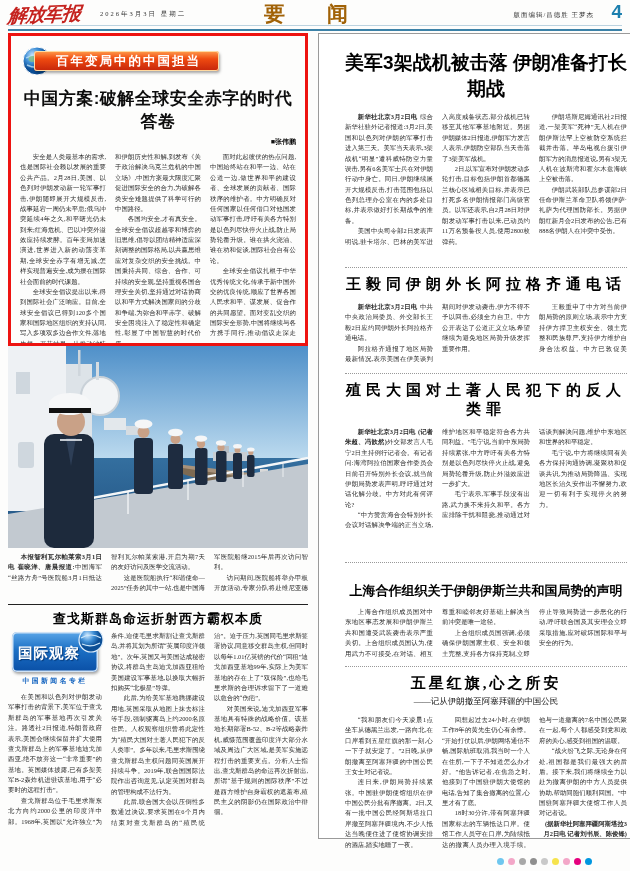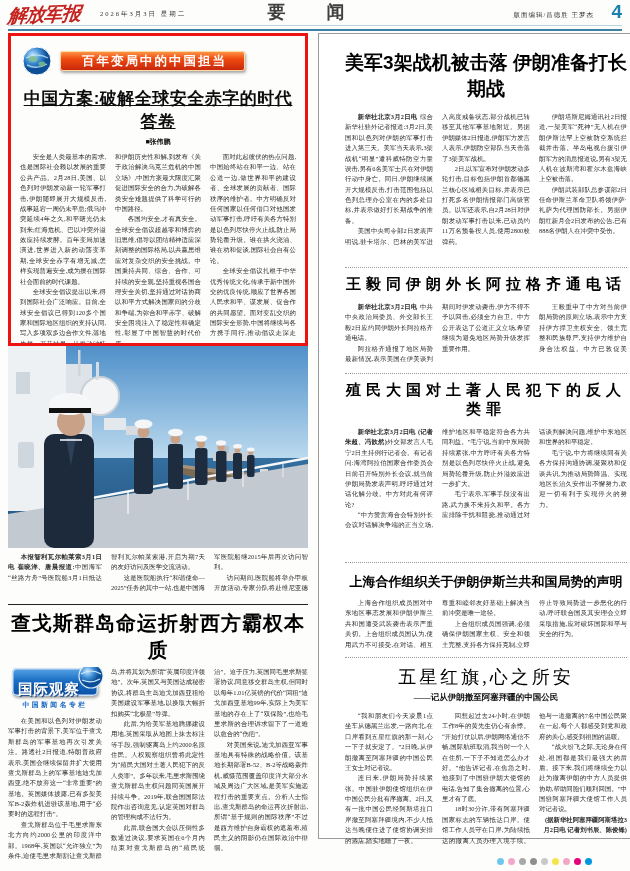--- a/index.html
+++ b/index.html
@@ -4,82 +4,82 @@
 <style>
   html,body{margin:0;padding:0;background:#e8e8e8;}
   .page{position:relative;width:630px;height:871px;background:#fdfdfc;margin:0 auto;overflow:hidden;
         font-family:"Liberation Serif",serif;color:#222;}
   
   .hdr{position:absolute;left:8px;top:0;right:8px;height:26px;}
   .masthead{position:absolute;left:0;top:2px;font-family:"DejaVu Serif",serif;font-style:italic;
             font-weight:bold;font-size:19px;color:#c5231f;transform:skewX(-8deg) rotate(-2deg);
             letter-spacing:-1px;}
   .hdate{position:absolute;left:92px;top:10px;font-size:6.5px;letter-spacing:2px;color:#333;}
-  .section-title{position:absolute;left:50%;transform:translateX(-50%);top:0;font-size:18px;
-            font-weight:bold;letter-spacing:18px;font-family:"Liberation Sans",sans-serif;color:#404040;}
+  .section-title{position:absolute;left:50%;transform:translateX(-50%);top:0;font-size:21px;
+            font-weight:bold;letter-spacing:18px;font-family:"Liberation Sans",sans-serif;color:#a16207;}
   .editors{position:absolute;right:28px;top:11px;font-size:6.5px;color:#333;letter-spacing:1px;}
   .pagenum{position:absolute;right:0;top:1px;font-size:19px;font-weight:bold;color:#1c7fae;
             font-family:"Liberation Sans",sans-serif;}
   .hrule{position:absolute;left:8px;right:8px;top:25px;height:3px;
          border-top:1px solid #bcd3e0;border-bottom:2px solid #3c82a8;}
   
   .main{position:absolute;left:8px;top:33px;right:8px;bottom:6px;}
   .left-col{position:absolute;left:0;top:0;width:300px;}
   .right-col{position:absolute;left:310px;top:0;width:282px;height:792px;border:1px solid #9a9a9a;
              padding:6px 26px;background:#fff;}
   
   .cols{column-count:3;column-gap:9px;overflow:hidden;font-size:6.4px;line-height:1.62;
         text-align:justify;color:#2a2a2a;}
   .para{margin:0;text-indent:2em;}
   .cols b.dl{font-weight:bold;margin-right:.4em;}
   .note{margin:0;font-weight:bold;text-align:right;}
-  .byline{text-align:center;font-size:7px;font-weight:bold;margin:4px 0 5px;color:#111;}
+  .byline{text-align:right;font-size:7px;font-weight:bold;margin:4px 0 5px;color:#111;}
   .dotted-div{border:none;border-top:1px dotted #999;margin:7px 0;}
   
   .lead-box{border:3px solid #ed1310;height:295px;padding:6px 9px;overflow:hidden;}
   .banner-row{position:relative;height:34px;margin-top:3px;}
-  .banner{position:absolute;left:40px;top:6px;height:20px;line-height:20px;padding:0 18px 0 22px;
+  .banner{position:absolute;left:14px;top:6px;height:20px;line-height:20px;padding:0 18px 0 22px;
           color:#fff;font-weight:bold;font-size:12.5px;letter-spacing:2px;
           font-family:"Liberation Sans",sans-serif;border-radius:3px;
           background:linear-gradient(180deg,#ff9d4d 0%,#ef4a10 40%,#c5250a 100%);
           box-shadow:0 0 0 1px #ffd9a0 inset,1px 2px 3px rgba(0,0,0,.35);}
   .globe-spot{position:absolute;left:2px;top:1px;width:30px;height:30px;}
   .lead-title{font-size:17px;font-weight:900;text-align:center;margin:8px 0 0;
-              font-family:"Liberation Sans",sans-serif;color:#0d0d0d;letter-spacing:.5px;text-decoration:underline;}
+              font-family:"Liberation Sans",sans-serif;color:#0d0d0d;letter-spacing:.5px;}
   .lead-cols{height:206px;margin-top:5px;}
   
   .navy-title{font-size:16px;font-weight:bold;text-align:center;margin:9px 0 6px;
               font-family:"Liberation Sans",sans-serif;color:#000;}
   .photo{display:block;width:300px;height:202px;}
   .caption-cols{height:46px;margin-top:4px;}
   .blackline{border:none;border-top:1.5px solid #222;margin:6px 0 5px;}
   
-  .chagos-title{font-size:20px;font-weight:bold;text-align:center;margin:2px 0 0;
+  .chagos-title{font-size:13px;font-weight:bold;text-align:center;margin:2px 0 0;
                 font-family:"Liberation Sans",sans-serif;letter-spacing:1px;color:#000;}
   .chagos-cols{height:206px;margin-top:3px;}
   .badge-wrap{break-inside:avoid;margin:1px 2px 6px 2px;text-align:center;}
-  .badge{position:relative;width:86px;height:28px;margin:0 auto;border-radius:5px;
+  .badge{position:relative;width:86px;height:40px;margin:0 auto;border-radius:5px;
          background:linear-gradient(180deg,#5aa6e8 0%,#1b6fc4 45%,#0a4fa6 100%);
          box-shadow:0 0 0 1.5px #cfe2f5 inset,1px 2px 3px rgba(0,0,0,.35);}
   .badge-text{position:absolute;left:6px;top:10px;color:#fff;font-weight:900;font-size:14.5px;
               letter-spacing:1px;font-family:"Liberation Sans",sans-serif;
               text-shadow:1px 1px 1px #063a7a;}
   .badge-globe{position:absolute;right:-6px;top:-5px;width:26px;height:26px;}
   .badge-sub{margin-top:3px;font-size:6.8px;font-weight:bold;color:#1565c0;letter-spacing:2.5px;
              font-family:"Liberation Sans",sans-serif;}
   
   .hl-big{font-size:19px;font-weight:900;text-align:center;margin:10px 0 10px;
           font-family:"Liberation Sans",sans-serif;color:#000;}
   .hl-spaced{font-size:15px;font-weight:600;text-align:center;letter-spacing:5px;margin:6px 0 8px;
           font-family:"Liberation Serif",serif;color:#000;}
-  .hl-med{font-size:13px;font-weight:900;text-align:center;margin:10px 0 7px;
+  .hl-med{font-size:13px;font-weight:900;text-align:center;margin:19px 0 7px;
           font-family:"Liberation Sans",sans-serif;color:#000;}
-  .hl-flag{font-size:18px;font-weight:400;text-align:center;letter-spacing:3px;margin:6px 0 3px;
+  .hl-flag{font-size:15px;font-weight:700;text-align:center;letter-spacing:3px;margin:6px 0 3px;
           font-family:"Liberation Serif",serif;color:#000;}
-  .hl-sub{font-size:8.5px;font-weight:bold;text-align:center;margin:0 0 7px;color:#111;}
+  .hl-sub{font-size:8.5px;font-weight:normal;text-align:center;margin:0 0 7px;color:#111;}
   .c-d{height:148px;} .c-e{height:64px;} .c-f{height:128px;} .c-g{height:52px;} .c-h{height:158px;}
   
   .dots{position:absolute;right:38px;bottom:6px;display:flex;gap:4px;}
   .dot{width:7px;height:7px;border-radius:50%;display:inline-block;}
 </style>
 </head>
 <body>
 
 <div class="page">
 

